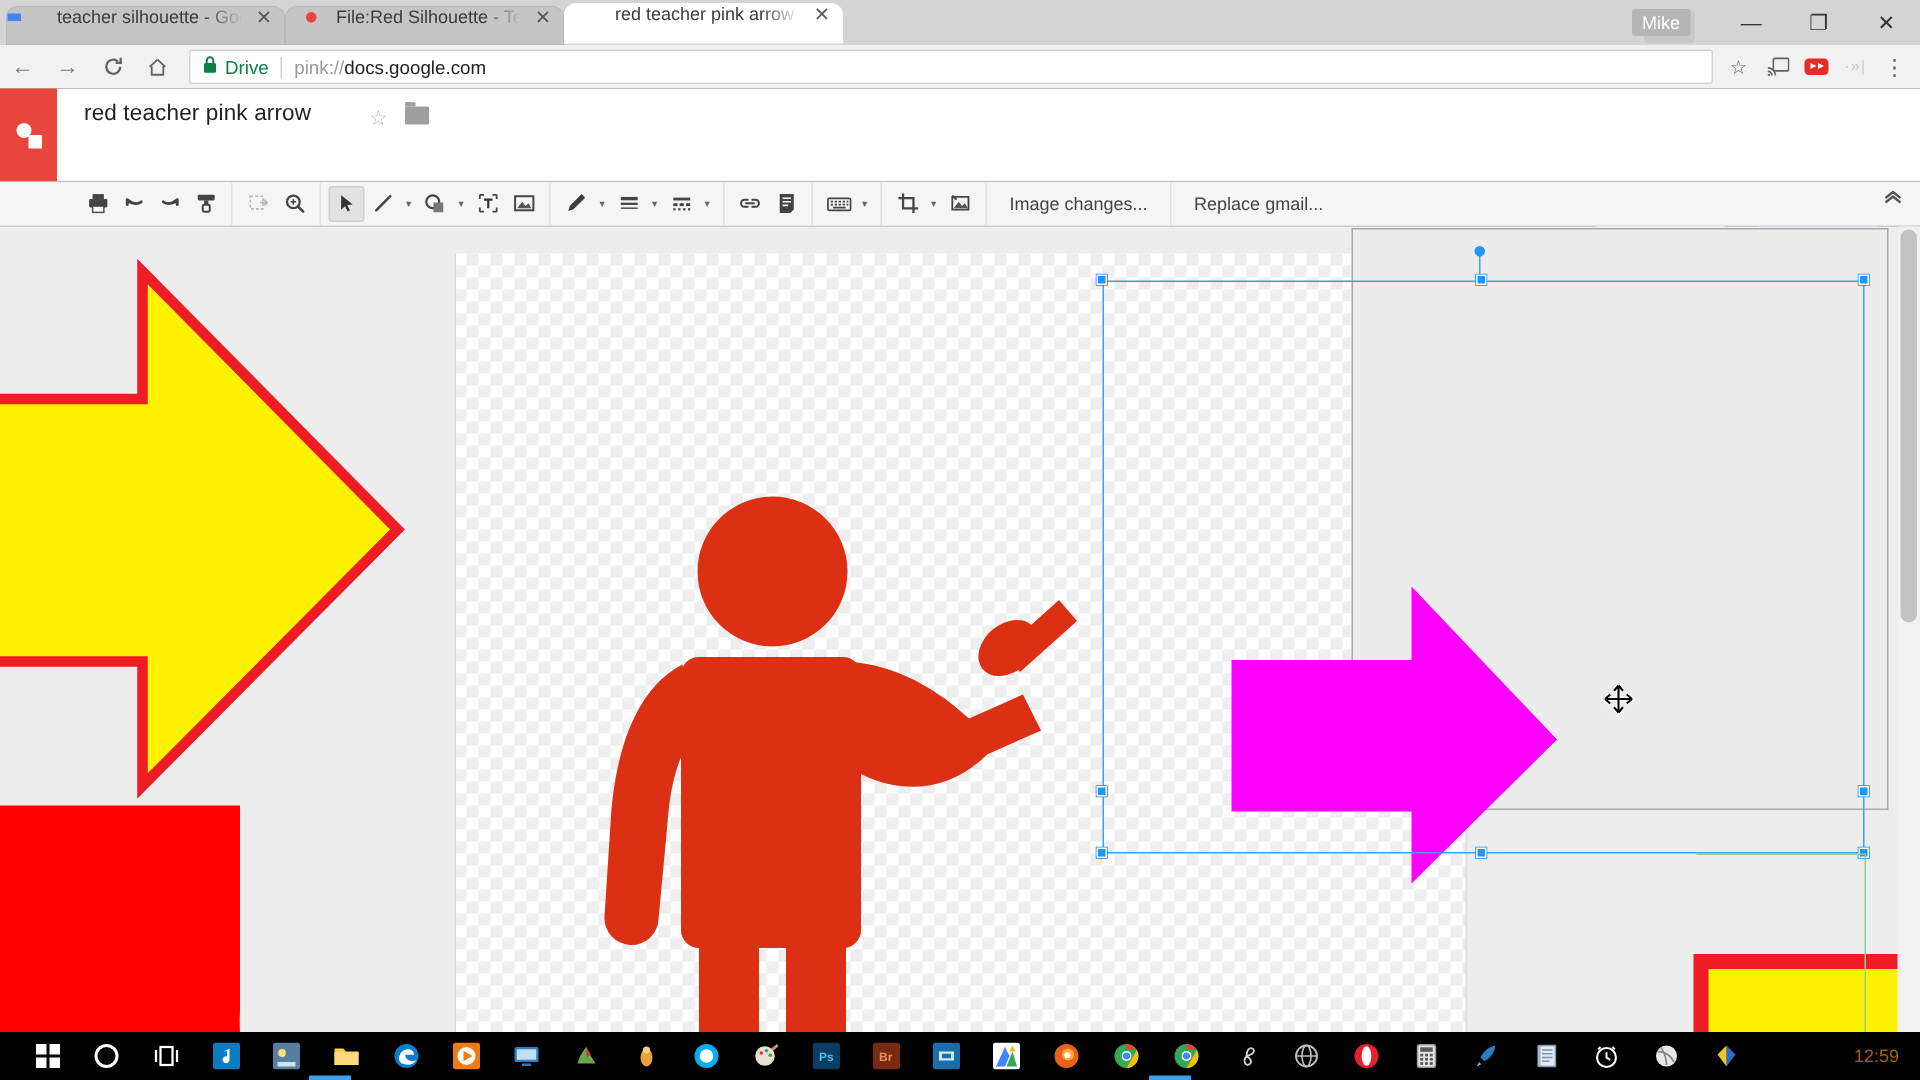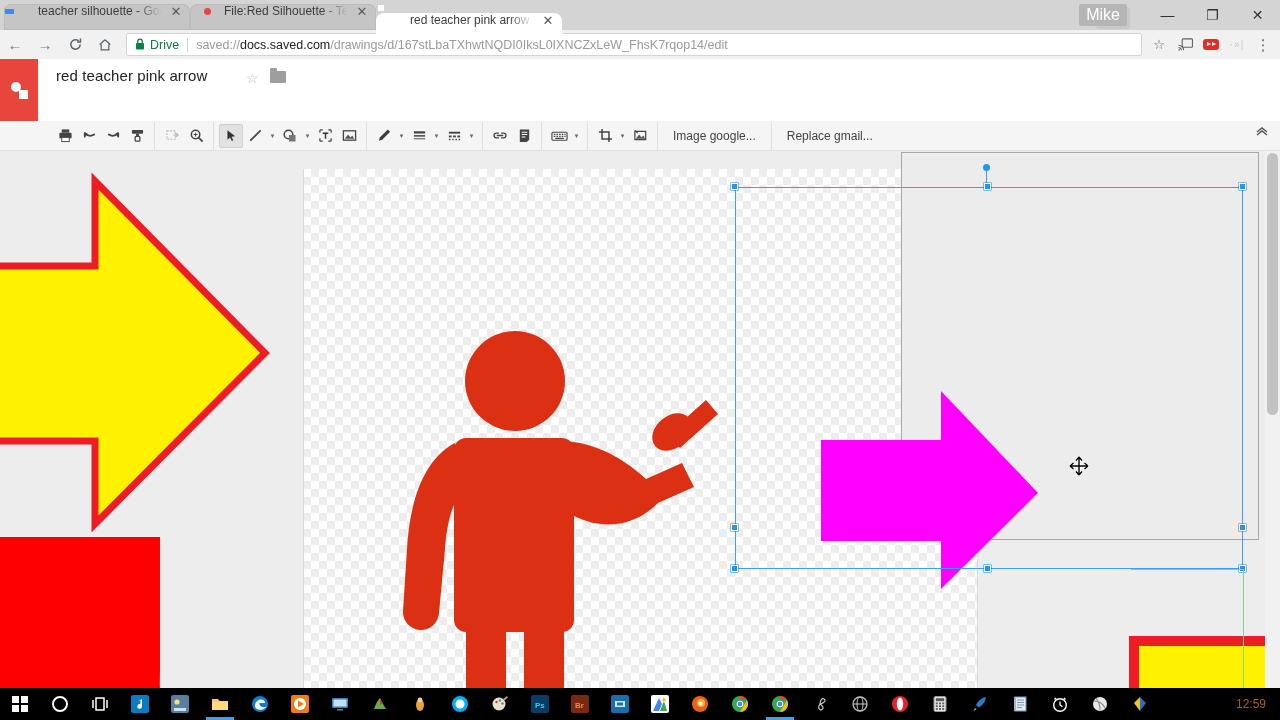--- a/index.html
+++ b/index.html
@@ -17,21 +17,21 @@
     background: #d4d4d4;
   }
   .tab {
     position: absolute; top: 4px; height: 26px;
     background: #c5c5c5;
     border-top-left-radius: 8px; border-top-right-radius: 8px;
     display: flex; 
     padding: 0 6px 0 10px;
     box-shadow: inset 0 0 0 0.5px #b2b2b2;
   }
-  .tab.active { background: #fff; top: 13px; height: 27px; box-shadow: none; z-index: 3; }
+  .tab.active { background: #fff; top: 2px; height: 27px; box-shadow: none; z-index: 3; }
   .tab .favicon { width: 16px; height: 16px; flex: 0 0 16px; margin-right: 8px; position: relative; }
   .tab .tabtitle {
     font-size: 12px; color: #3c3c3c; white-space: nowrap;
     overflow: hidden; flex: 1 1 auto;
     -webkit-mask-image: linear-gradient(to right, #000 78%, transparent 98%);
     mask-image: linear-gradient(to right, #000 78%, transparent 98%);
   }
   .tab .tabclose {
     width: 16px; height: 16px; flex: 0 0 16px; margin-left: 4px;
     font-size: 13px; line-height: 16px; text-align: center; color: #5a5a5a;
@@ -55,21 +55,21 @@
   .fav-wiki::after{content:"";position:absolute;left:4px;top:4px;width:7px;height:7px;border-radius:50%;background:#e8453c;}
   .fav-gdraw {
     width:15px;height:15px;background:#e8453c;border-radius:2px;position:relative;
   }
   .fav-gdraw::after{content:"";position:absolute;left:2px;top:2px;width:6px;height:6px;border-radius:50%;background:#fff;}
   .fav-gdraw::before{content:"";position:absolute;right:2px;bottom:2px;width:6px;height:6px;background:#fff;}
 
   
   .wincontrols { position:absolute; top:0; right:0; height:30px; display:flex; align-items:center; }
   .profilechip {
-    font-size:16px; color:#fff; background:#b5b5b5; padding:2px 7px; border-radius:2px;
+    font-size:12px; color:#fff; background:#b5b5b5; padding:2px 7px; border-radius:2px;
     margin-right:18px;
   }
   .winbtn { width:45px; height:30px; display:flex; align-items:center; justify-content:center;
             font-size:14px; color:#333; }
 
   
   .omnirow {
     position:absolute; top:30px; left:0; width:1280px; height:29px;
     background:#f1f1f1; display:flex; align-items:center;
   }
@@ -190,21 +190,21 @@
 
   
   .vscroll { position:absolute; right:0; top:151px; width:15px; height:537px; background:#f1f1f1; }
   .vthumb { position:absolute; right:2px; top:153px; width:11px; height:262px; background:#c2c2c2; border-radius:6px; }
   .hscroll { position:absolute; left:0; bottom:18px; width:1280px; height:14px; background:#f1f1f1; }
   .hthumb { position:absolute; left:178px; bottom:20px; width:829px; height:10px; background:#c2c2c2; border-radius:5px; }
 
   
   .taskbar { position:absolute; bottom:0; left:0; width:1280px; height:32px; background:#000; }
   .tbitems { position:absolute; left:0; top:0; height:32px; display:flex; align-items:center; }
-  .tbicon { width:40px; height:32px; display:flex; align-items:center; justify-content:center; position:relative; }
+  .tbicon { width:40px; height:32px; display:flex; align-items:center; justify-content:flex-end; position:relative; }
   .tbicon .g { width:18px; height:18px; display:block; }
   .tbactive::after { content:""; position:absolute; bottom:0; left:6px; right:6px; height:3px; background:#3ea0ea; }
   .clock { position:absolute; right:14px; top:9px; font-size:12px; color:#a16207; }
 
   .winlogo { width:16px; height:16px; display:grid; grid-template-columns:1fr 1fr; grid-template-rows:1fr 1fr; gap:2px; }
   .winlogo i { background:#fff; display:block; }
 </style>
 </head>
 <body>
 
@@ -253,23 +253,22 @@
 
     <div class="omnibox">
       <span class="lockicon">
         <svg width="10" height="12" viewBox="0 0 10 12">
             <rect x="1" y="5" width="8" height="6.5" rx="1" fill="#0b8043"></rect>
             <path d="M2.8 5V3.3a2.2 2.2 0 0 1 4.4 0V5" fill="none" stroke="#0b8043" stroke-width="1.3"></path>
           </svg>
       </span>
       <span class="secure">Drive</span>
       <span class="omnisep"></span>
-      <span class="url-scheme">saved://</span>
-        <span class="url-host">docs.saved.com</span>
-        <span class="url-path">/drawings/d/167stLbaTXhwtNQDI0IksL0IXNCZxLeW_FhsK7rqop14/edit</span>
+      <span class="url-scheme">pink://</span>
+        <span class="url-host">docs.google.com</span>
     </div>
 
     <div class="omniicons">
       <span class="oicon">☆</span>
       <span class="oicon">
         <svg width="15" height="13" viewBox="0 0 16 14">
             <rect x="4.5" y="1" width="11" height="9" rx="1" fill="none" stroke="#5f6368" stroke-width="1.2"></rect>
             <path d="M0.5 12.8h1.6M0.5 10.3a3 3 0 0 1 3 3M0.5 7.8a5.5 5.5 0 0 1 5.5 5.5" fill="none" stroke="#5f6368" stroke-width="1.2"></path>
           </svg>
       </span>
@@ -461,21 +460,21 @@
       <span class="tbtn">
         <svg width="15" height="15" viewBox="0 0 16 16">
             <path d="M2 12.5 2 3.5 13.5 3.5 13.5 12.5z" fill="none" stroke="#444" stroke-width="1.3"></path>
             <path d="M3 11.5 6.5 7l2.5 3 2-2 2 3.5z" fill="#555"></path>
             <path d="M2 2.5 5 5.5" stroke="#444" stroke-width="1.3"></path>
           </svg>
       </span>
     </div>
 
     <div class="tbgroup">
-      <span class="tbtext">Image google...</span>
+      <span class="tbtext">Image changes...</span>
     </div>
     <div class="tbgroup nosep">
       <span class="tbtext">Replace gmail...</span>
     </div>
 
     <span class="collapse">
       <svg width="16" height="14" viewBox="0 0 16 14">
           <path d="M3 8 8 4l5 4M3 11 8 7l5 4" fill="none" stroke="#555" stroke-width="1.5"></path>
         </svg>
     </span>

